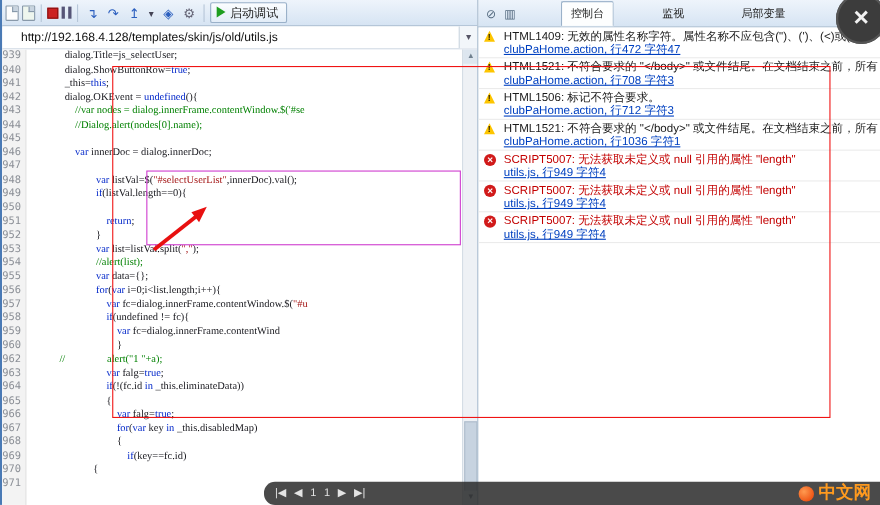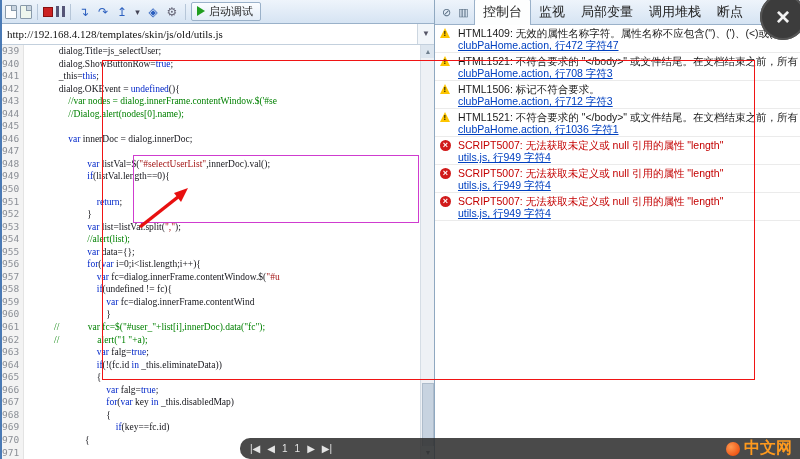--- a/index.html
+++ b/index.html
@@ -15,21 +15,21 @@
   .ic-doc2 { background:#eef6ee; }
   .ic-stop { width:10px; height:10px; background:#cc2222; border:1px solid #881111; }
   .ic-pause { width:9px; height:11px; border-left:3px solid #557; border-right:3px solid #557; }
   .ic-chev { color:#445; font-size:9px; width:9px; }
   .ic-gear { color:#667; font-size:12px; }
   .tb-sep { width:1px; height:16px; background:#b6c6d8; margin:0 2px; }
   .start-btn { display:inline-flex; align-items:center; gap:4px; border:1px solid #9ab1c9; background:linear-gradient(#fbfdff,#e3edf8); border-radius:2px; padding:1px 7px 2px 5px; font-size:11px; color:#222; height:19px; }
   .play-tri { width:0; height:0; border-top:5px solid transparent; border-bottom:5px solid transparent; border-left:8px solid #1f9e1f; }
 
   .url-bar { height:21px; border-bottom:1px solid #c3d0dd; display:flex; background:#fff; }
-  .url-text { flex:1; font-size:11px; line-height:20px; padding-left:5px; color:#111; white-space:nowrap; overflow:hidden;font-family:Liberation Serif, serif; }
+  .url-text { flex:1; font-size:11px; line-height:20px; padding-left:17px; color:#111; white-space:nowrap; overflow:hidden; }
   .url-drop { width:17px; border-left:1px solid #ccd6e0; background:#f2f6fa; text-align:center; font-size:8px; line-height:20px; color:#556; }
 
   .code-area { position:absolute; left:0; top:45px; right:14px; bottom:0; background:#fff; overflow:hidden; }
   .bp-margin { position:absolute; left:0; top:0; bottom:0; width:22px; background:#f3f3f3; border-right:1px solid #e3e3e3; }
   .code-lines { position:absolute; left:0; top:0; right:0; }
   .code-line { display:flex; height:12.55px; line-height:12.55px; font-family:"DejaVu Sans Mono", monospace; font-size:9.5px; white-space:pre; }
   .ln { width:52px; flex:none; text-align:left; padding-right:6px; color:#8b8f96; }
   .ct { white-space:pre; color:#1c1c1c;font-family:Liberation Serif, serif; }
   .tok-p { color:#16161c; }
   .tok-k { color:#0026c9; }
@@ -38,21 +38,21 @@
 
   .vscroll { position:absolute; left:418px; top:45px; width:14px; bottom:0; background:#eef1f5; border-left:1px solid #d5dde5; }
   .vs-arrow { position:absolute; left:0; width:14px; height:13px; font-size:7px; text-align:center; line-height:13px; color:#70808f; background:#dde6ef; }
   .vs-up { top:0; } .vs-down { bottom:0; }
   .vs-thumb { position:absolute; left:1px; width:12px; top:338px; height:88px; background:#c7d3e0; border:1px solid #aebccb; }
 
   
   .right-pane { position:absolute; left:432px; top:0; width:368px; height:459px; border-left:1px solid #8fa8c0; background:#fff; }
   .console-toolbar { height:25px; background:linear-gradient(#eef4fb,#d6e4f3); border-bottom:1px solid #9ab1c9; display:flex; align-items:center; padding-left:4px; gap:3px; }
   .ct-icon { font-size:11px; color:#556b80; width:15px; text-align:center; }
-  .tab { font-size:13px; color:#222; padding:3px 8px 4px 8px; white-space:nowrap; }
+  .tab { font-size:10px; color:#222; padding:3px 8px 4px 8px; white-space:nowrap;margin-left:36px; }
   .tab.active { background:#fdfefe; border:1px solid #9ab1c9; border-bottom:1px solid #fff; border-radius:2px 2px 0 0; margin-bottom:-1px; }
 
   .console-body { position:absolute; left:0; top:25px; right:0; bottom:0; background:#fff; overflow:hidden; }
   .msg { position:relative; padding:2px 4px 1px 23px; border-bottom:1px solid #ebebeb; font-size:10.5px; line-height:12px; }
   .msg-text { display:block; white-space:nowrap; overflow:hidden; color:#1a1a1a; }
   .msg.error .msg-text { color:#c30000; }
   .msg-link { display:inline-block; color:#0040c0; text-decoration:underline; white-space:nowrap; }
   .msg-icon { position:absolute; left:5px; top:3px; }
   .warn-tri { width:0; height:0; border-left:5.5px solid transparent; border-right:5.5px solid transparent; border-bottom:10px solid #fdc500; position:relative; display:block; }
   .warn-tri::after { content:"!"; position:absolute; left:-1.5px; top:1.5px; font-size:8px; font-weight:bold; color:#201800; line-height:8px; }
@@ -123,21 +123,20 @@
           <div class="code-line"><span class="ln">951</span><span class="ct">                  <span class="tok-k">return</span><span class="tok-p">;</span></span></div>
           <div class="code-line"><span class="ln">952</span><span class="ct">              <span class="tok-p">}</span></span></div>
           <div class="code-line"><span class="ln">953</span><span class="ct">              <span class="tok-k">var</span><span class="tok-p"> list=listVal.split(</span><span class="tok-s">","</span><span class="tok-p">);</span></span></div>
           <div class="code-line"><span class="ln">954</span><span class="ct">              <span class="tok-c">//alert(list);</span></span></div>
           <div class="code-line"><span class="ln">955</span><span class="ct">              <span class="tok-k">var</span><span class="tok-p"> data={};</span></span></div>
           <div class="code-line"><span class="ln">956</span><span class="ct">              <span class="tok-k">for</span><span class="tok-p">(</span><span class="tok-k">var</span><span class="tok-p"> i=0;i&lt;list.length;i++){</span></span></div>
           <div class="code-line"><span class="ln">957</span><span class="ct">                  <span class="tok-k">var</span><span class="tok-p"> fc=dialog.innerFrame.contentWindow.$(</span><span class="tok-s">"#u</span></span></div>
           <div class="code-line"><span class="ln">958</span><span class="ct">                  <span class="tok-k">if</span><span class="tok-p">(undefined != fc){</span></span></div>
           <div class="code-line"><span class="ln">959</span><span class="ct">                      <span class="tok-k">var</span><span class="tok-p"> fc=dialog.innerFrame.contentWind</span></span></div>
           <div class="code-line"><span class="ln">960</span><span class="ct">                      <span class="tok-p">}</span></span></div>
-          <div class="code-line"><span class="ln">961</span><span class="ct"><span class="tok-c">//            var fc=$("#user_"+list[i],innerDoc).data("fc");</span></span></div>
           <div class="code-line"><span class="ln">962</span><span class="ct"><span class="tok-c">//                alert("1 "+a);</span></span></div>
           <div class="code-line"><span class="ln">963</span><span class="ct">                  <span class="tok-k">var</span><span class="tok-p"> falg=</span><span class="tok-k">true</span><span class="tok-p">;</span></span></div>
           <div class="code-line"><span class="ln">964</span><span class="ct">                  <span class="tok-k">if</span><span class="tok-p">(!(fc.id </span><span class="tok-k">in</span><span class="tok-p"> _this.eliminateData))</span></span></div>
           <div class="code-line"><span class="ln">965</span><span class="ct">                  <span class="tok-p">{</span></span></div>
           <div class="code-line"><span class="ln">966</span><span class="ct">                      <span class="tok-k">var</span><span class="tok-p"> falg=</span><span class="tok-k">true</span><span class="tok-p">;</span></span></div>
           <div class="code-line"><span class="ln">967</span><span class="ct">                      <span class="tok-k">for</span><span class="tok-p">(</span><span class="tok-k">var</span><span class="tok-p"> key </span><span class="tok-k">in</span><span class="tok-p"> _this.disabledMap)</span></span></div>
           <div class="code-line"><span class="ln">968</span><span class="ct">                      <span class="tok-p">{</span></span></div>
           <div class="code-line"><span class="ln">969</span><span class="ct">                          <span class="tok-k">if</span><span class="tok-p">(key==fc.id)</span></span></div>
           <div class="code-line"><span class="ln">970</span><span class="ct">             <span class="tok-p">{</span></span></div>
           <div class="code-line"><span class="ln">971</span><span class="ct"></span></div>

